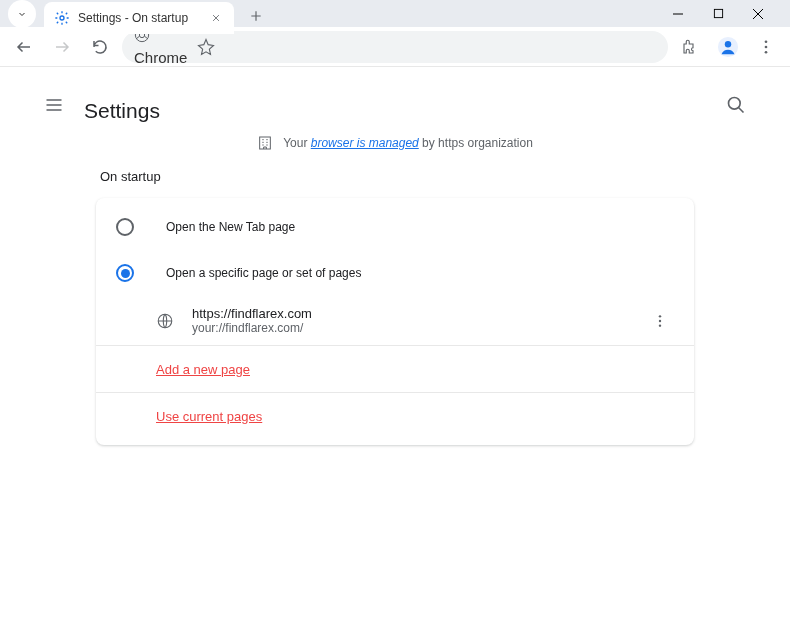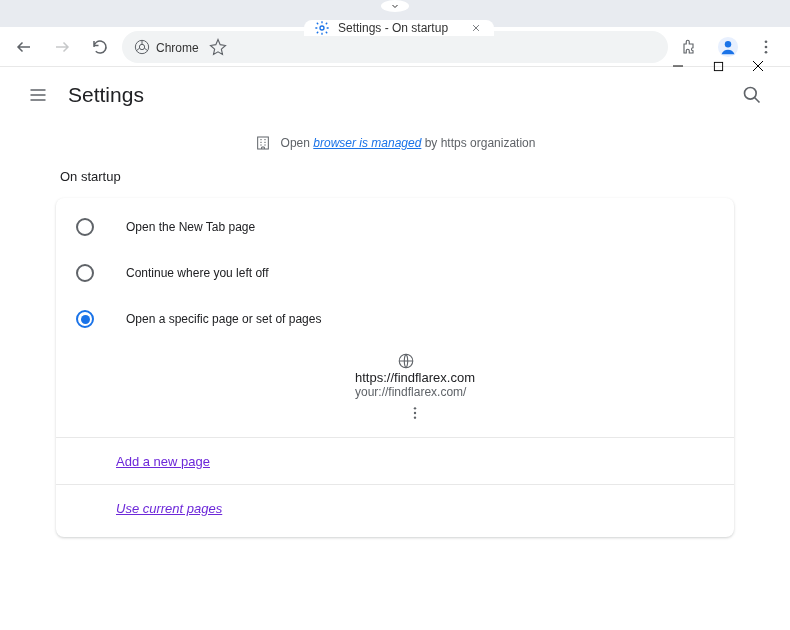--- a/index.html
+++ b/index.html
@@ -1,68 +1,68 @@
 <!DOCTYPE html>
 <html><head>
 <meta charset="utf-8">
 <style>
 * { box-sizing: border-box; margin: 0; padding: 0; font-family: 'Segoe UI', Arial, sans-serif; }
 body { width: 790px; height: 630px; background: #fff; overflow: hidden; position: relative; }
 
 
-.titlebar { height: 27px; background: #e8ebf0; display: flex; align-items: center; padding-left: 8px; flex-direction: column; }
+.titlebar { height: 27px; background: #e8ebf0; display: flex; align-items: center; padding-left: 8px; }
 .tab-dropdown { width: 28px; height: 28px; border-radius: 50%; background: #fff; display: flex; align-items: center; justify-content: center; cursor: pointer; margin-right: 8px; }
 .tab { background: #fff; height: 32px; border-radius: 8px 8px 0 0; display: flex; align-items: center; padding: 0 10px; min-width: 190px; position: relative; margin-top: 8px; }
 .tab-icon { width: 16px; height: 16px; margin-right: 8px; }
 .tab-title { font-size: 12px; color: #333; flex: 1; white-space: nowrap; overflow: hidden; }
 .tab-close { width: 16px; height: 16px; display: flex; align-items: center; justify-content: center; cursor: pointer; margin-left: 8px; }
 .new-tab { width: 28px; height: 28px; border-radius: 50%; display: flex; align-items: center; justify-content: center; cursor: pointer; margin-left: 8px; margin-top: 4px; }
 .window-controls { margin-left: auto; display: flex; gap: 16px; padding-right: 20px; }
 .wc-btn { width: 24px; height: 24px; display: flex; align-items: center; justify-content: center; cursor: pointer; }
 
 
 .toolbar { height: 40px; background: #fff; display: flex; align-items: center; padding: 0 8px; gap: 6px; border-bottom: 1px solid #e8e8e8; }
 .tb-btn { width: 32px; height: 32px; border-radius: 50%; display: flex; align-items: center; justify-content: center; cursor: pointer; }
 .tb-btn.disabled { opacity: 0.35; cursor: default; }
 .omnibox { flex: 1; height: 32px; background: #f1f3f4; border-radius: 16px; display: flex; align-items: center; padding: 0 12px; gap: 10px; }
-.omni-chip { display: flex; align-items: flex-end; gap: 6px; font-size: 12px; color: #333; }
+.omni-chip { display: flex; align-items: flex-start; gap: 6px; font-size: 15px; color: #333; flex-direction: column; }
 .omni-url { font-size: 13px; color: #5f6368; flex: 1; }
 .omni-star { cursor: pointer; }
 
 
-.settings-header { height: 56px; display: flex; align-items: center; padding: 0 20px; }
+.settings-header { height: 56px; display: flex; align-items: flex-end; padding: 0 36px; }
 .menu-btn { width: 36px; height: 36px; display: flex; align-items: center; justify-content: center; cursor: pointer; margin-right: 12px; }
 .settings-title { font-size: 21px; color: #202124; }
 .search-btn { margin-left: auto; width: 36px; height: 36px; display: flex; align-items: center; justify-content: center; cursor: pointer; }
 
 
 .managed-banner { display: flex; align-items: center; justify-content: center; padding: 12px 0 18px 0; font-size: 12px; color: #5f6368; gap: 10px; }
 .managed-banner a { color: #1a73e8; text-decoration: underline; font-style: italic; }
 
 
-.content { padding: 0 56px; }
+.content { padding: 0 96px; }
 .section-title { font-size: 13px; color: #202124; margin-bottom: 14px; padding-left: 4px; }
 .card { background: #fff; border-radius: 8px; box-shadow: 0 1px 3px rgba(60,64,67,0.15), 0 1px 2px rgba(60,64,67,0.1); padding: 6px 0; }
 
 .radio-row { display: flex; align-items: center; padding: 14px 20px; cursor: pointer; }
 .radio-outer { width: 18px; height: 18px; border: 2px solid #5f6368; border-radius: 50%; margin-right: 20px; display: flex; align-items: center; justify-content: center; flex-shrink: 0; }
 .radio-outer.selected { border-color: #1a73e8; }
 .radio-inner { width: 9px; height: 9px; background: #1a73e8; border-radius: 50%; }
 .radio-label { font-size: 12px; color: #202124; margin-left: 12px; }
 
-.page-entry { padding: 10px 20px 10px 60px; display: flex; align-items: center; border-bottom: 1px solid #e8e8e8; margin: 0 0; flex-direction: column; }
+.page-entry { padding: 10px 20px 10px 60px; display: flex; align-items: center; border-bottom: 1px solid #e8e8e8; margin: 0 0; }
 .page-globe { width: 18px; height: 18px; margin-right: 18px; flex-shrink: 0; }
 .page-info { flex: 1; }
 .page-url1 { font-size: 13px; color: #202124; }
 .page-url2 { font-size: 12px; color: #5f6368; }
 .page-more { cursor: pointer; padding: 6px; }
 
 .link-row { padding: 14px 20px 14px 60px; border-bottom: 1px solid #e8e8e8; }
-.link-row:last-child { border-bottom: none; font-style: italic; }
-.link-row a { font-size: 13px; color: #6d28d9; text-decoration: underline; cursor: pointer; }
+.link-row:last-child { border-bottom: none; }
+.link-row a { font-size: 13px; color: #ef4444; text-decoration: underline; cursor: pointer; }
 
 svg { display: block; }
 </style>
 </head>
 <body>
 
 <div class="titlebar">
   <div class="tab-dropdown">
     <svg width="12" height="12" viewBox="0 0 24 24">
         <path d="M7 10l5 5 5-5" fill="none" stroke="#333" stroke-width="2"></path>
@@ -170,37 +170,33 @@
       </svg>
   </div>
 </div>
 
 <div class="managed-banner">
   <svg width="16" height="16" viewBox="0 0 24 24">
       <rect x="4" y="3" width="16" height="18" fill="none" stroke="#5f6368" stroke-width="1.5"></rect>
       <path d="M8 7h2M14 7h2M8 11h2M14 11h2M8 15h2M14 15h2M10 21v-3h4v3" stroke="#5f6368" stroke-width="1.5" fill="none"></path>
     </svg>
   <span>
-    <span>Open </span><a href="#">browser is managed</a><span> by https organization</span>
+    <span>Your </span><a href="#">browser is managed</a><span> by https organization</span>
   </span>
 </div>
 
 <div class="content">
   <div class="section-title">On startup</div>
   <div class="card">
 
     <div class="radio-row">
       <div class="radio-outer"></div>
       <span class="radio-label">Open the New Tab page</span>
     </div>
 
-    <div class="radio-row">
-      <div class="radio-outer"></div>
-      <span class="radio-label">Continue where you left off</span>
-    </div>
 
     <div class="radio-row">
       <div class="radio-outer selected">
           <div class="radio-inner"></div>
         </div>
       <span class="radio-label">Open a specific page or set of pages</span>
     </div>
 
     <div class="page-entry">
       <svg class="page-globe" viewBox="0 0 24 24">

